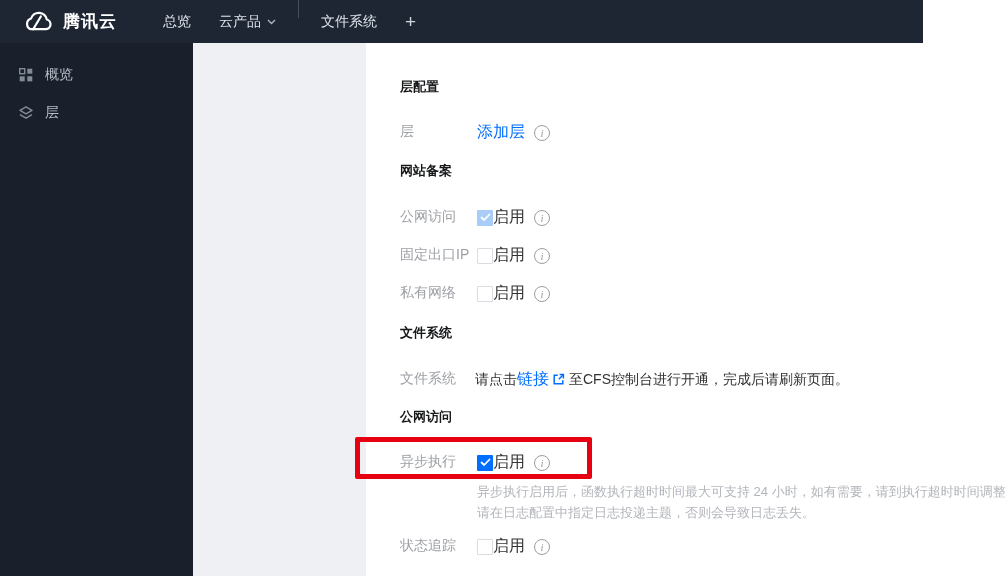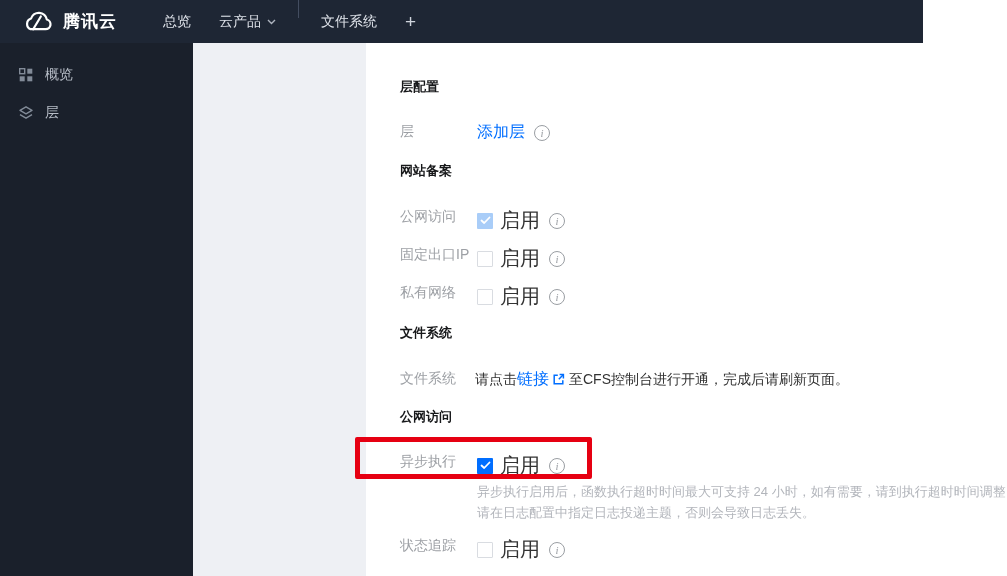--- a/index.html
+++ b/index.html
@@ -51,21 +51,21 @@
   }
 
   
   .content { position:absolute; top:43px; left:366px; width:641px; height:533px; background:#fff; }
   .sec-title { position:absolute; left:34px; font-size:13px; font-weight:700; color:#17181a; }
   .form-row { position:absolute; left:34px; right:10px; height:20px; display:block; }
   .row-label { position:absolute; left:0; top:1px; color:#9da0a5; font-size:14px; }
   .row-ctrl { position:absolute; left:77px; top:0; display:flex; align-items:center; }
 
   .link { color:#006eff; font-size:16px; cursor:pointer; }
-  .enable-label { font-size:20px; color:#333; margin-left:7px; cursor:pointer; }
+  .enable-label { font-size:16px; color:#333; cursor:pointer; }
 
   .cb { width:16px; height:16px; border-radius:1px; flex:0 0 16px; cursor:pointer;
         display:inline-flex; align-items:center; justify-content:center; }
   .cb.unchecked { background:#fff; border:1px solid #d9dce1; }
   .cb.checked-disabled { background:#a9cdf8; }
   .cb.checked { background:#006eff; }
   .cb svg { display:block; }
 
   .info-icon {
     width:16px; height:16px; border:1px solid #9a9ea3; border-radius:50%;

